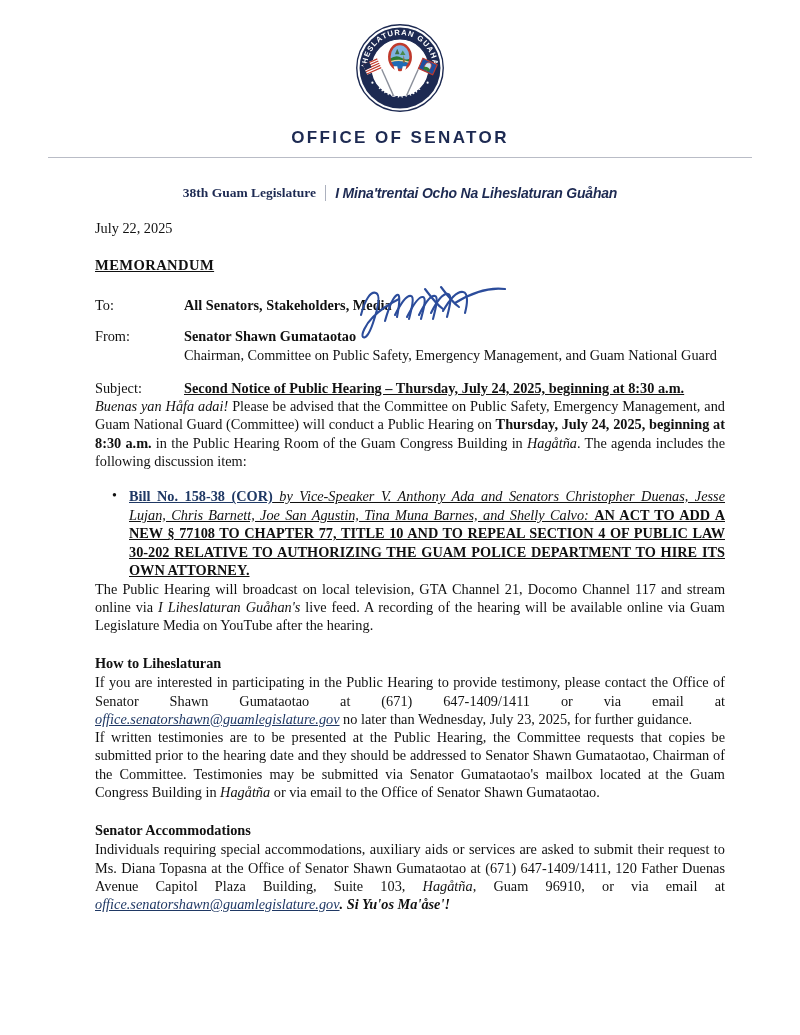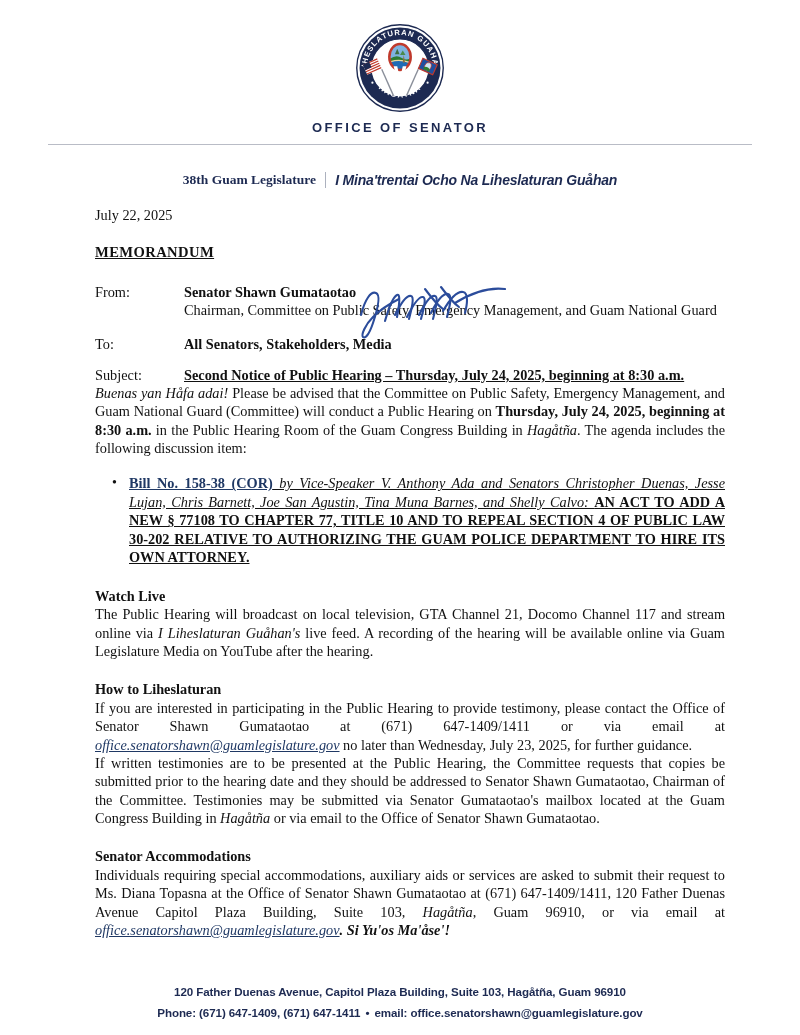--- a/index.html
+++ b/index.html
@@ -33,23 +33,23 @@
     display: flex;
     justify-content: center;
     align-items: center;
   }
   .seal {
     width: 92px;
     height: 92px;
     display: block;
   }
   .office-of {
-    margin-top: 6px;
+    margin-top: 14px;
     font-family: "Liberation Sans", sans-serif;
-    font-size: 13px;
+    font-size: 17px;
     letter-spacing: 2.4px;
     font-weight: 600;
     color: #1d2a52;
   }
   .senator-name {
     font-family: "Liberation Serif", serif;
     font-size: 25px;
     color: #1d2a52;
     letter-spacing: 0.2px;
     margin-top: 2px;
@@ -285,51 +285,50 @@
       <span class="leg-ch">I Mina'trentai Ocho Na Liheslaturan Guåhan</span>
     </div>
   </div>
 
   <div class="content">
 
     <div class="date-line">July 22, 2025</div>
 
     <div class="memo-title">MEMORANDUM</div>
 
+    <div class="field-row">
+      <div class="field-label">To:</div>
+      <div class="field-value"><b>All Senators, Stakeholders, Media</b></div>
+    </div>
+
     <div class="field-row from-row">
       <div class="field-label">From:</div>
       <div class="field-value">
         <div><b>Senator Shawn Gumataotao</b></div>
         <div class="justify">Chairman, Committee on Public Safety, Emergency Management, and Guam National Guard</div>
       </div>
     </div>
 
-    <div class="field-row">
-      <div class="field-label">To:</div>
-      <div class="field-value"><b>All Senators, Stakeholders, Media</b></div>
-    </div>
-
     <div class="field-row subject-row">
       <div class="field-label">Subject:</div>
       <div class="field-value">
         <span class="subject-value">Second Notice of Public Hearing – Thursday, July 24, 2025, beginning at 8:30 a.m.</span>
       </div>
     </div>
 
     <p class="para para-buenas">
       <i>Buenas yan Håfa adai!</i><span> Please be advised that the Committee on Public Safety, Emergency Management, and Guam National Guard (Committee) will conduct a Public Hearing on </span><b>Thursday, July 24, 2025, beginning at 8:30 a.m.</b><span> in the Public Hearing Room of the Guam Congress Building in </span><i>Hagåtña</i><span>. The agenda includes the following discussion item:</span>
     </p>
 
     <ul class="bill-list">
       <li>
         <a class="bill-link" href="#">Bill No. 158-38 (COR)</a><span class="bill-sponsors"> by Vice-Speaker V. Anthony Ada and Senators Christopher Duenas, Jesse Lujan, Chris Barnett, Joe San Agustin, Tina Muna Barnes, and Shelly Calvo: </span><span class="bill-act">AN ACT TO ADD A NEW § 77108 TO CHAPTER 77, TITLE 10 AND TO REPEAL SECTION 4 OF PUBLIC LAW 30-202 RELATIVE TO AUTHORIZING THE GUAM POLICE DEPARTMENT TO HIRE ITS OWN ATTORNEY.</span>
       </li>
     </ul>
 
-    <h3 class="sec-head">Watch Live</h3>
     <p class="para">
       <span>The Public Hearing will broadcast on local television, GTA Channel 21, Docomo Channel 117 and stream online via </span><i>I Liheslaturan Guåhan's</i><span> live feed. A recording of the hearing will be available online via Guam Legislature Media on YouTube after the hearing.</span>
     </p>
 
     <h3 class="sec-head">How to Liheslaturan</h3>
     <p class="para">
       <span>If you are interested in participating in the Public Hearing to provide testimony, please contact the Office of Senator Shawn Gumataotao at (671) 647-1409/1411 or via email at </span><a class="email-link" href="#">office.senatorshawn@guamlegislature.gov</a><span> no later than Wednesday, July 23, 2025, for further guidance.</span>
     </p>
 
     <p class="para para-gap">
@@ -350,20 +349,14 @@
       <path d="M52,36 C58,24 64,15 68,16 C72,17 68,30 66,38"></path>
       <path d="M64,34 C70,22 76,14 80,15 C84,16 80,30 78,38"></path>
       <path d="M76,32 C82,20 88,12 93,13 C98,14 94,28 92,36"></path>
       <path d="M88,30 C95,18 102,10 108,11 C114,12 112,24 110,32"></path>
       <path d="M100,22 C116,12 134,6 150,8"></path>
       <path d="M86,6 C92,14 98,22 104,26"></path>
       <path d="M70,8 C76,16 82,24 88,28"></path>
     </g>
   </svg>
 
-  <div class="footer">
-    <div>120 Father Duenas Avenue, Capitol Plaza Building, Suite 103, Hagåtña, Guam 96910</div>
-    <div>
-      <span>Phone: (671) 647-1409, (671) 647-1411</span><span class="sep">•</span><span>email: office.senatorshawn@guamlegislature.gov</span>
-    </div>
-  </div>
 
 </div>
 
 </body></html>

